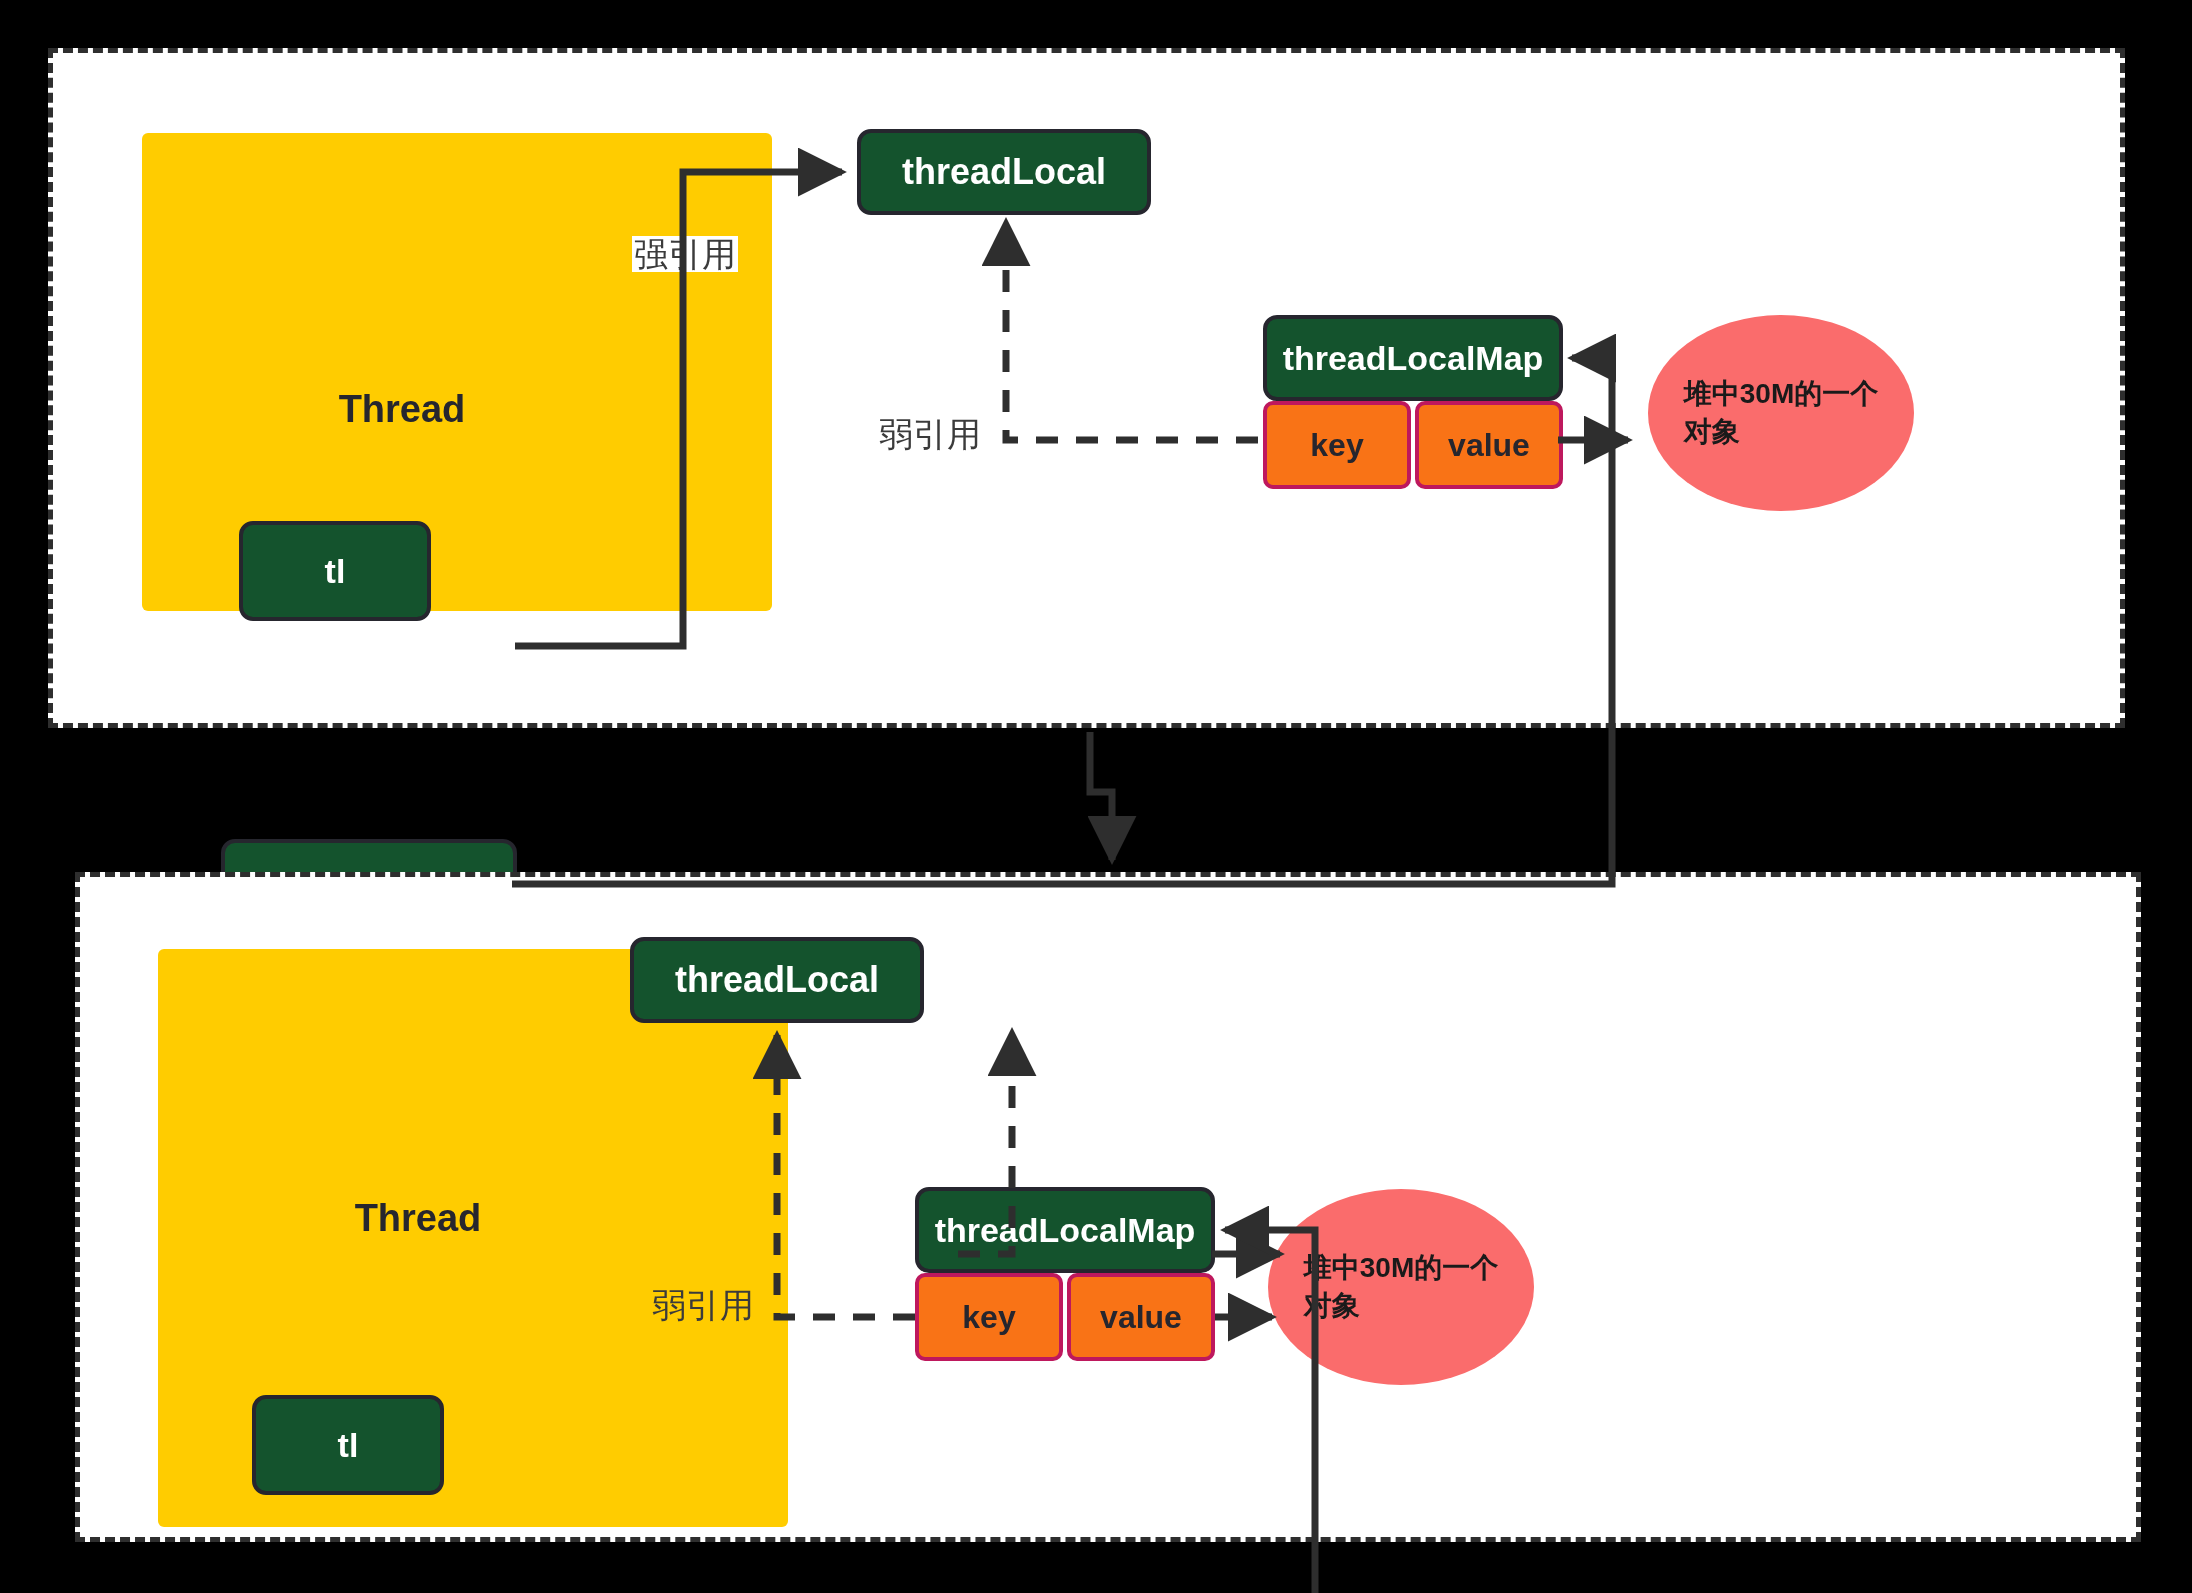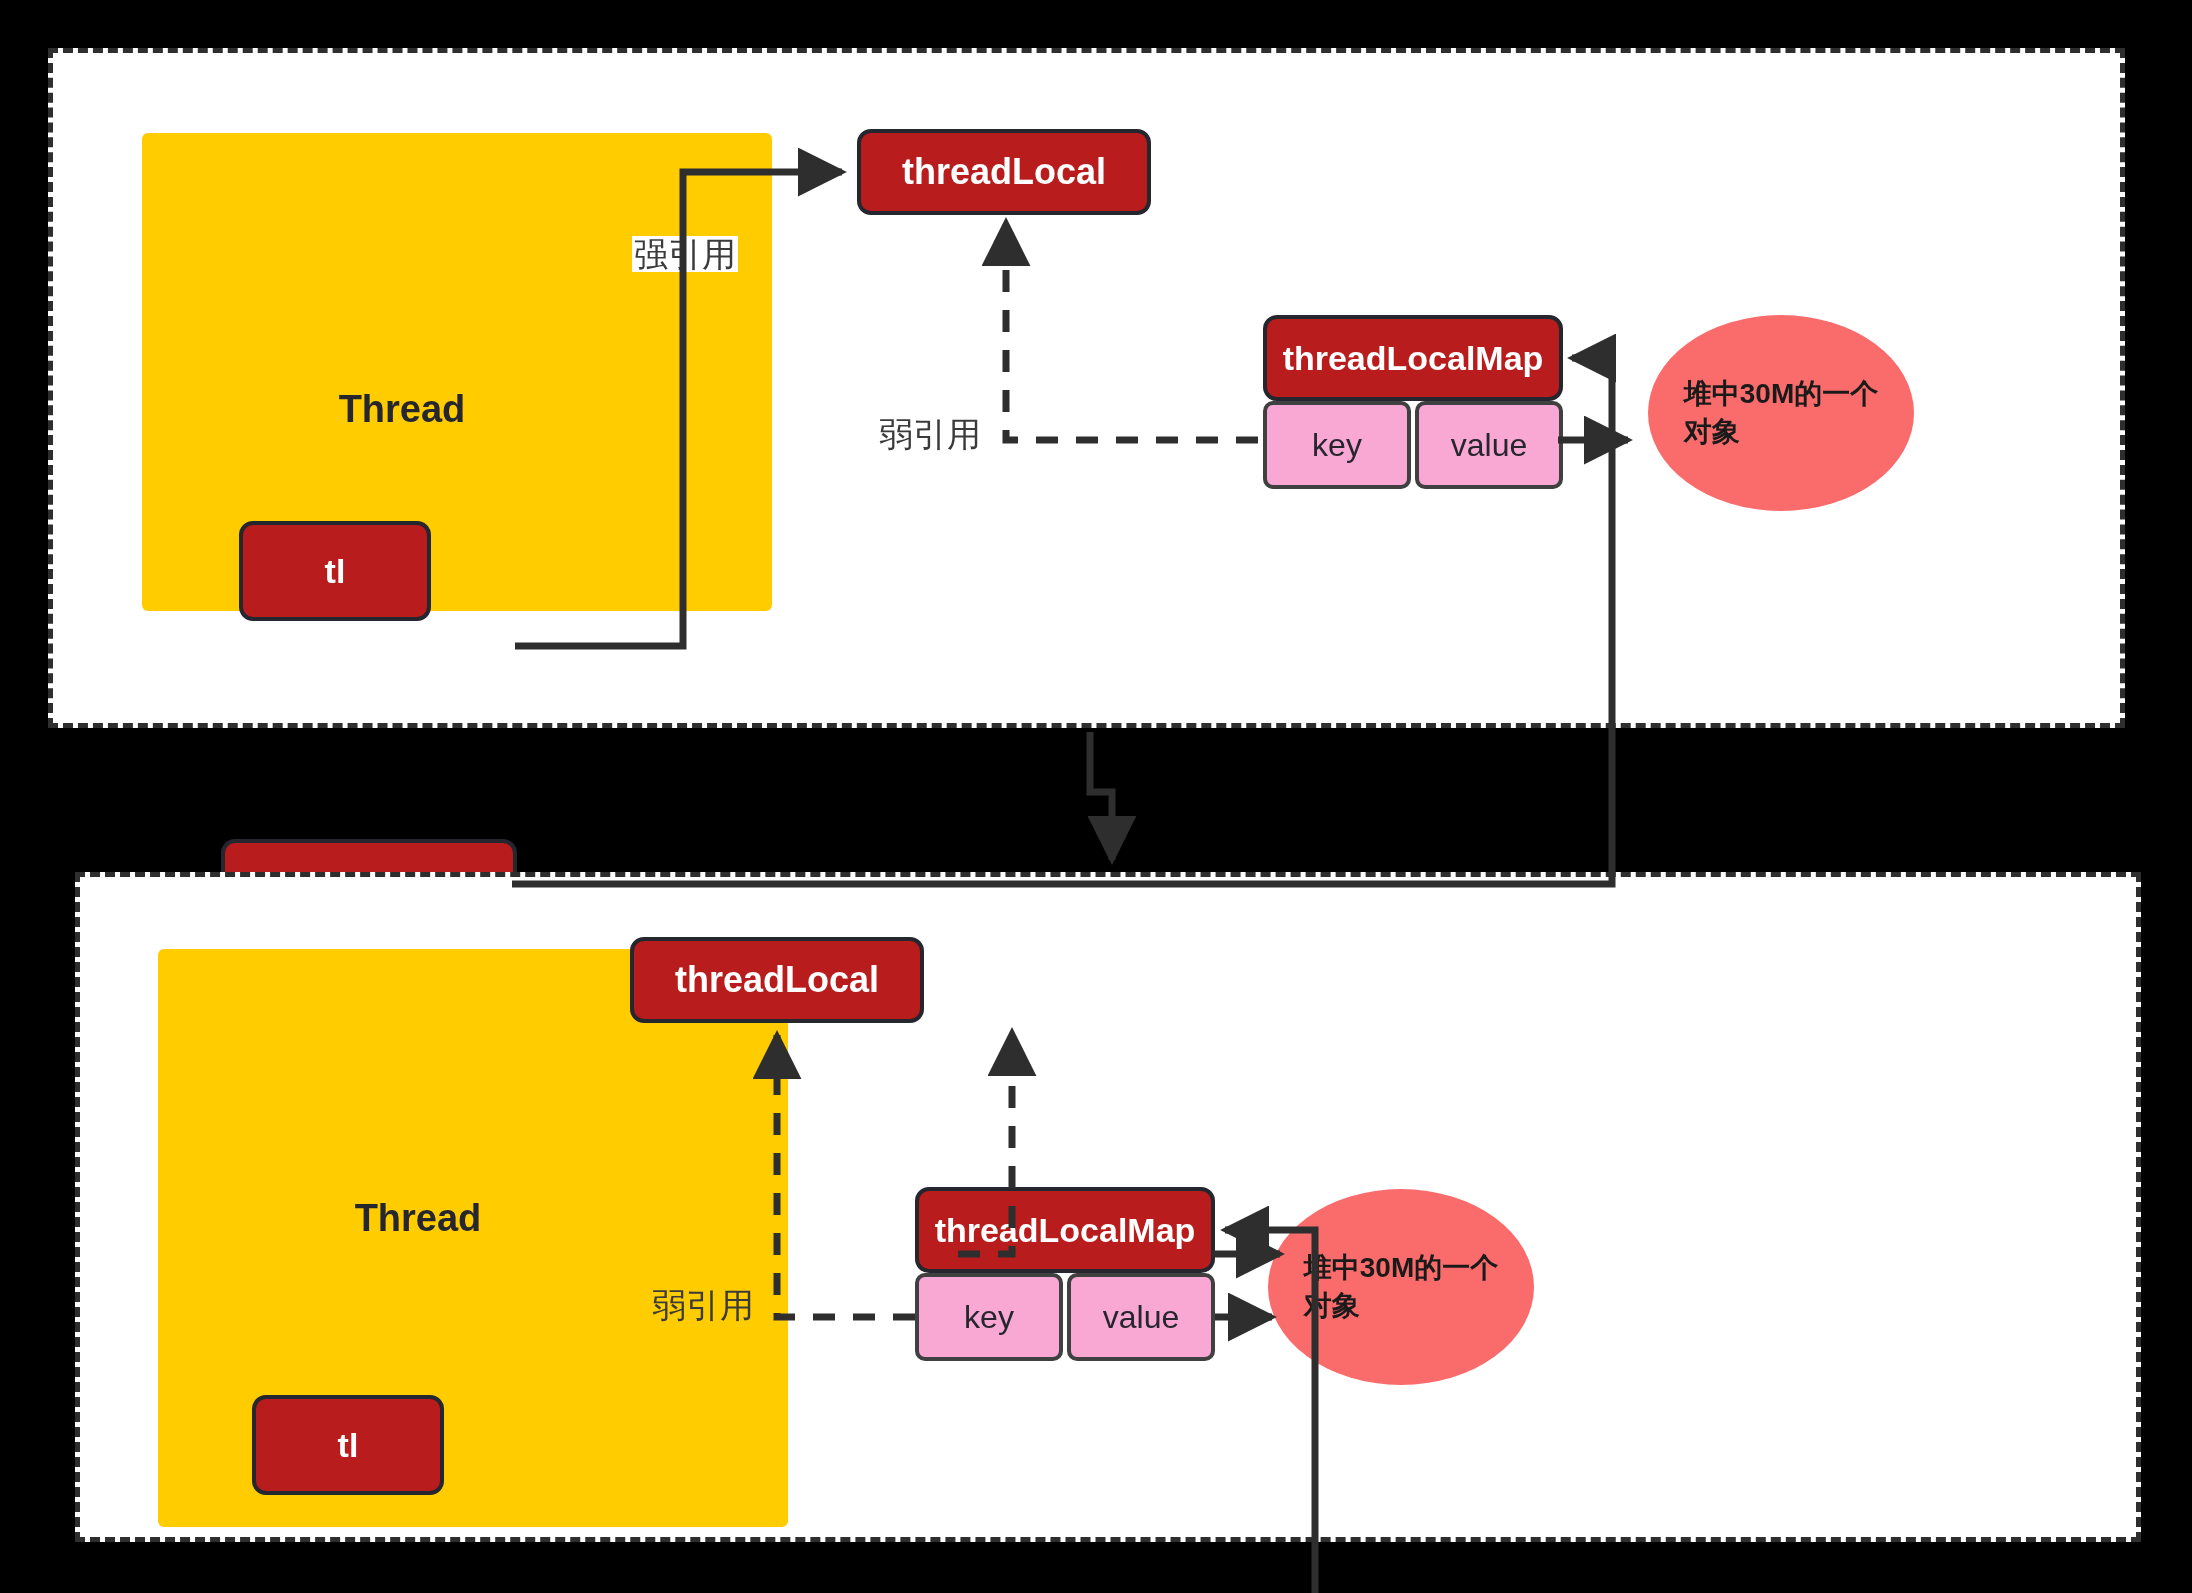--- a/index.html
+++ b/index.html
@@ -46,42 +46,42 @@
   }
   .thread-title {
     position: absolute;
     font-weight: bold;
     color: #26262e;
     white-space: nowrap;
     text-align: center;
   }
   .dark-box {
     position: absolute;
-    background: #b91c1c;
+    background: #14532d;
     border: 4px solid #26262e;
     border-radius: 14px;
     box-sizing: border-box;
     display: flex;
     align-items: center;
     justify-content: center;
     color: #ffffff;
     font-weight: bold;
     white-space: nowrap;
   }
   .blue-box {
     position: absolute;
-    background: #f9a8d4;
-    border: 4px solid #404040;
+    background: #f97316;
+    border: 4px solid #be185d;
     border-radius: 10px;
     box-sizing: border-box;
     display: flex;
     align-items: center;
     justify-content: center;
     color: #26262e;
-    font-weight: normal;
+    font-weight: bold;
     white-space: nowrap;
   }
   .ellipse {
     position: absolute;
     background: #fa6c6c;
     border-radius: 50%;
     display: flex;
     align-items: center;
     justify-content: center;
     text-align: left;

